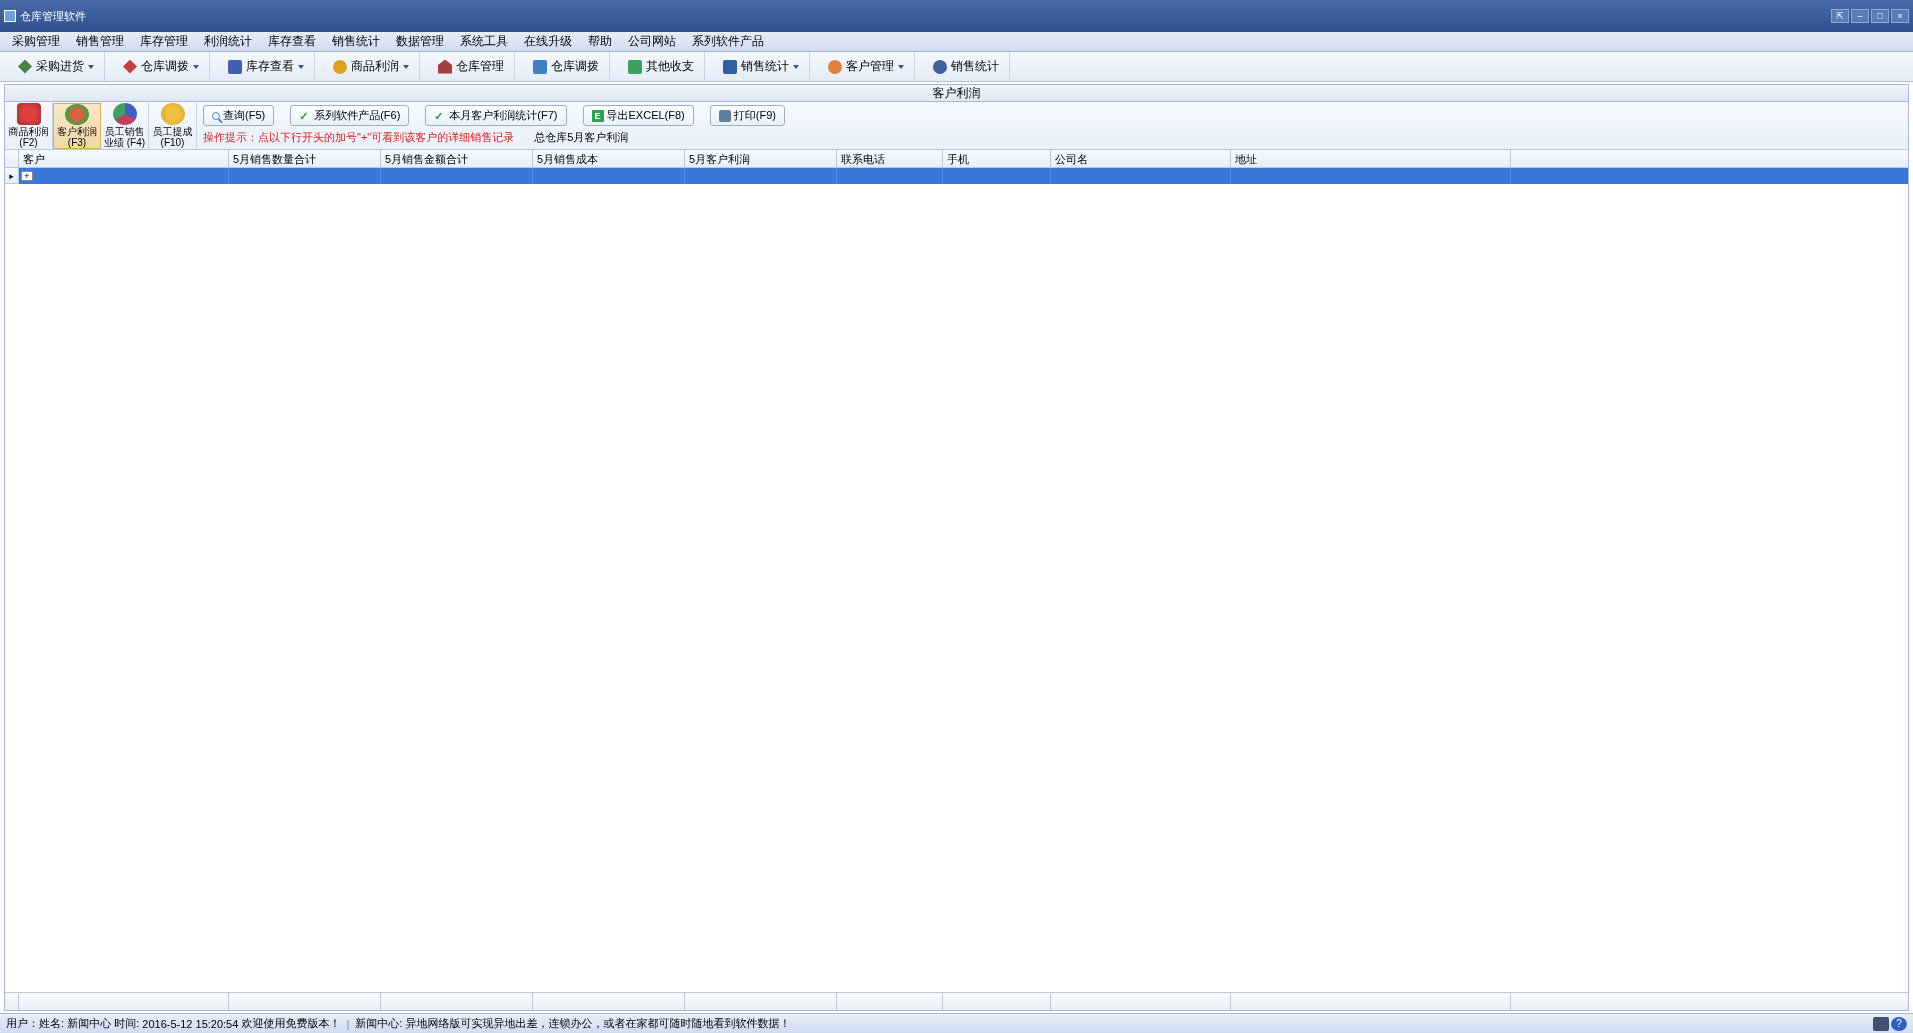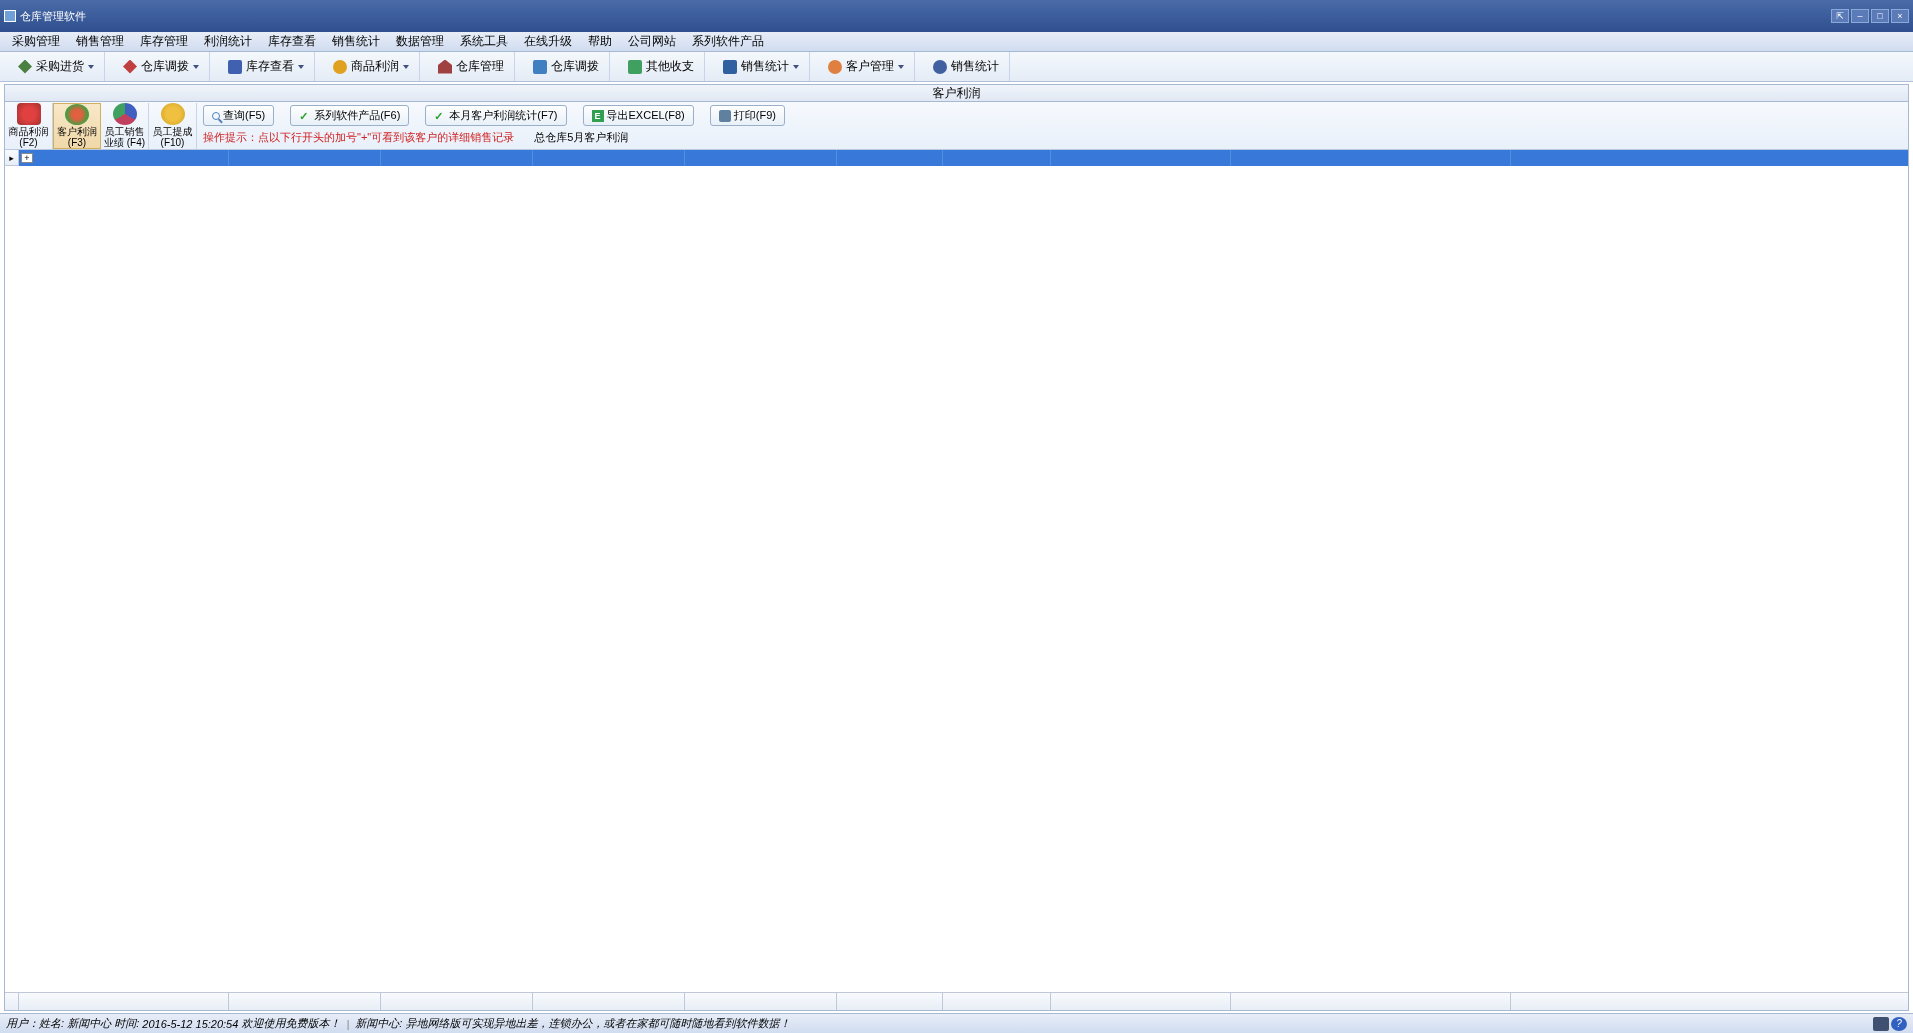--- a/index.html
+++ b/index.html
@@ -225,21 +225,20 @@
 }
 .statusbar {
   height: 20px;
   background: linear-gradient(to bottom, #e8eef8 0%, #d0dcf0 100%);
   border-top: 1px solid #a8b8d0;
   display: flex;
   align-items: center;
   padding: 0 6px;
   font-size: 11px;
   color: #000;
-  font-style: italic;
 }
 .statusbar .sb-sep { margin: 0 6px; color: #888; }
 .statusbar .spacer { flex: 1; }
 .statusbar .sb-icon {
   width: 16px; height: 14px;
   margin-left: 2px;
 }
 .statusbar .sb-icon.tray { background: #405070; border-radius: 2px; }
 .statusbar .sb-icon.help { background: #3060c0; border-radius: 50%; color: #fff; text-align: center; font-size: 10px; line-height: 14px; }
 </style>
@@ -372,20 +371,32 @@
             <span>打印(F9)</span>
           </div>
         </div>
         <div class="action-row2">
           <span class="hint-text">操作提示：点以下行开头的加号"+"可看到该客户的详细销售记录</span>
           <span class="subtitle-text">总仓库5月客户利润</span>
         </div>
       </div>
     </div>
 
+  <div class="grid-header" id="grid-header">
+    <div class="gh-cell" style="width:14px"></div>
+  <div class="gh-cell" style="width: 210px;">客户</div>
+      <div class="gh-cell" style="width: 152px;">5月销售数量合计</div>
+      <div class="gh-cell" style="width: 152px;">5月销售金额合计</div>
+      <div class="gh-cell" style="width: 152px;">5月销售成本</div>
+      <div class="gh-cell" style="width: 152px;">5月客户利润</div>
+      <div class="gh-cell" style="width: 106px;">联系电话</div>
+      <div class="gh-cell" style="width: 108px;">手机</div>
+      <div class="gh-cell" style="width: 180px;">公司名</div>
+      <div class="gh-cell" style="width: 280px;">地址</div>
+    </div>
 
   <div class="grid-body">
     <div class="grid-row" id="grid-row">
       <div class="gr-indicator">▸</div>
     <div class="gr-cell" style="width: 210px; display: flex; align-items: center;">
           <div class="gr-expand">+</div>
         </div>
         <div class="gr-cell" style="width: 152px;"></div>
         <div class="gr-cell" style="width: 152px;"></div>
         <div class="gr-cell" style="width: 152px;"></div>

